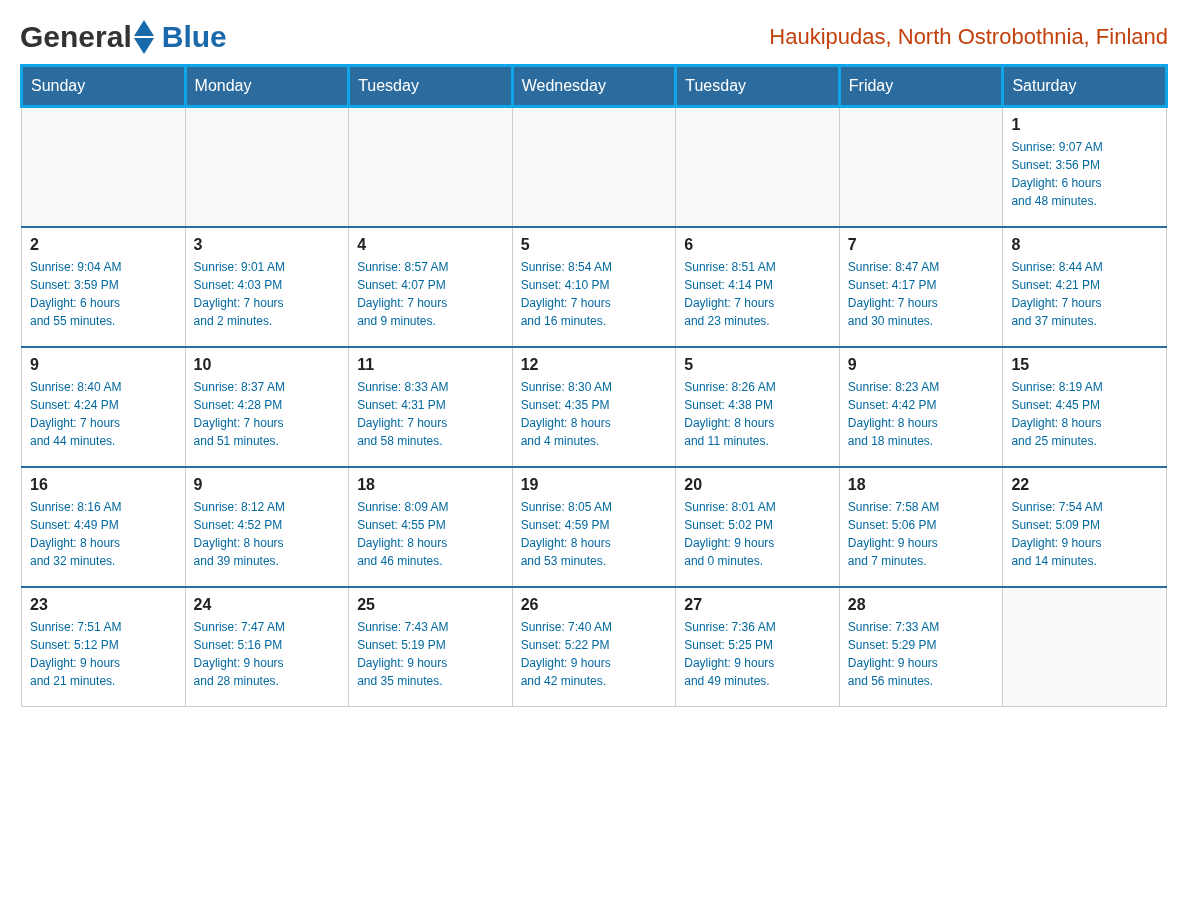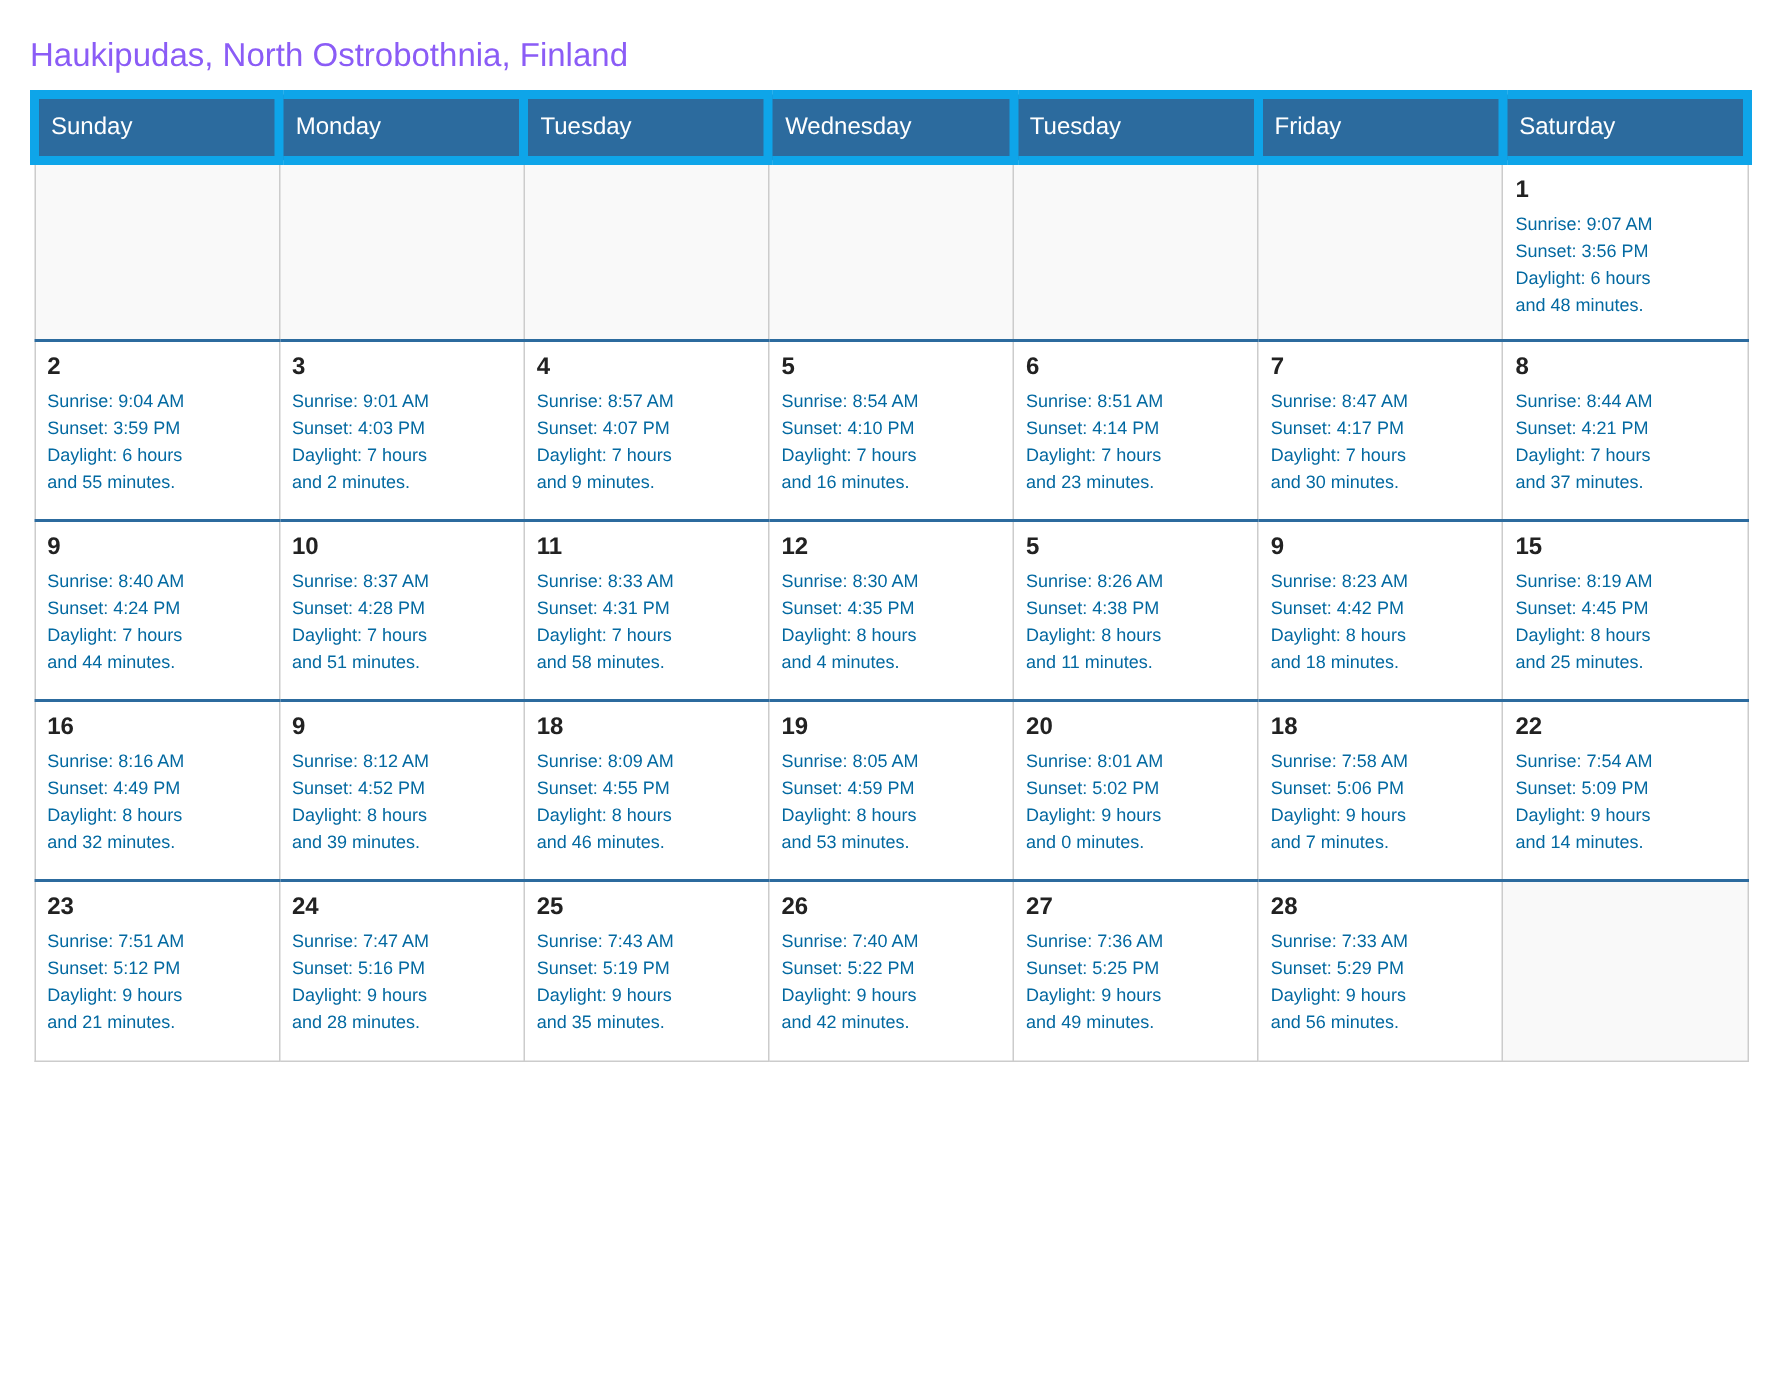--- a/index.html
+++ b/index.html
@@ -25,21 +25,21 @@
       text-align: right;
     }
     .month-title {
       font-size: 52px;
       font-weight: bold;
       color: #222;
       line-height: 1.1;
     }
     .location-title {
       font-size: 22px;
-      color: #8b5cf6;
+      color: #c2410c;
       margin-top: 4px;
     }
     .calendar {
       width: 100%;
       border-collapse: collapse;
       margin-top: 10px;
     }
     .calendar th {
       background-color: #2c6b9e;
       color: #fff;
@@ -71,27 +71,39 @@
     }
     .day-info {
       font-size: 12px;
       color: #0369a1;
       line-height: 1.5;
     }
     .calendar tr td {
       border-top: 2px solid #2c6b9e;
     }
     .calendar thead tr th {
-      border: 6px solid #0ea5e9;
+      border: 3px solid #0ea5e9;
     }
   </style>
 </head>
 <body>
 
 <div class="header">
+  <div class="logo">
+    <div style="display:flex; align-items:center;">
+      <span style="font-size:30px; font-weight:bold; color:#333;">General</span>
+      <div style="display:inline-flex; flex-direction:column; align-items:center; margin: 0 2px;">
+        <div style="width:0; height:0; border-left:10px solid transparent; border-right:10px solid transparent; border-bottom:16px solid #1a6aab; margin-bottom:2px;"></div>
+        <div style="width:0; height:0; border-left:10px solid transparent; border-right:10px solid transparent; border-top:16px solid #1a6aab;"></div>
+      </div>
+    </div>
+    <div>
+      <span style="font-size:30px; font-weight:bold; color:#1a6aab;">Blue</span>
+    </div>
+  </div>
   <div class="title-area">
     <div class="location-title">Haukipudas, North Ostrobothnia, Finland</div>
   </div>
 </div>
 
 <table class="calendar">
   <thead>
     <tr>
     <th>Sunday</th>
         <th>Monday</th>

